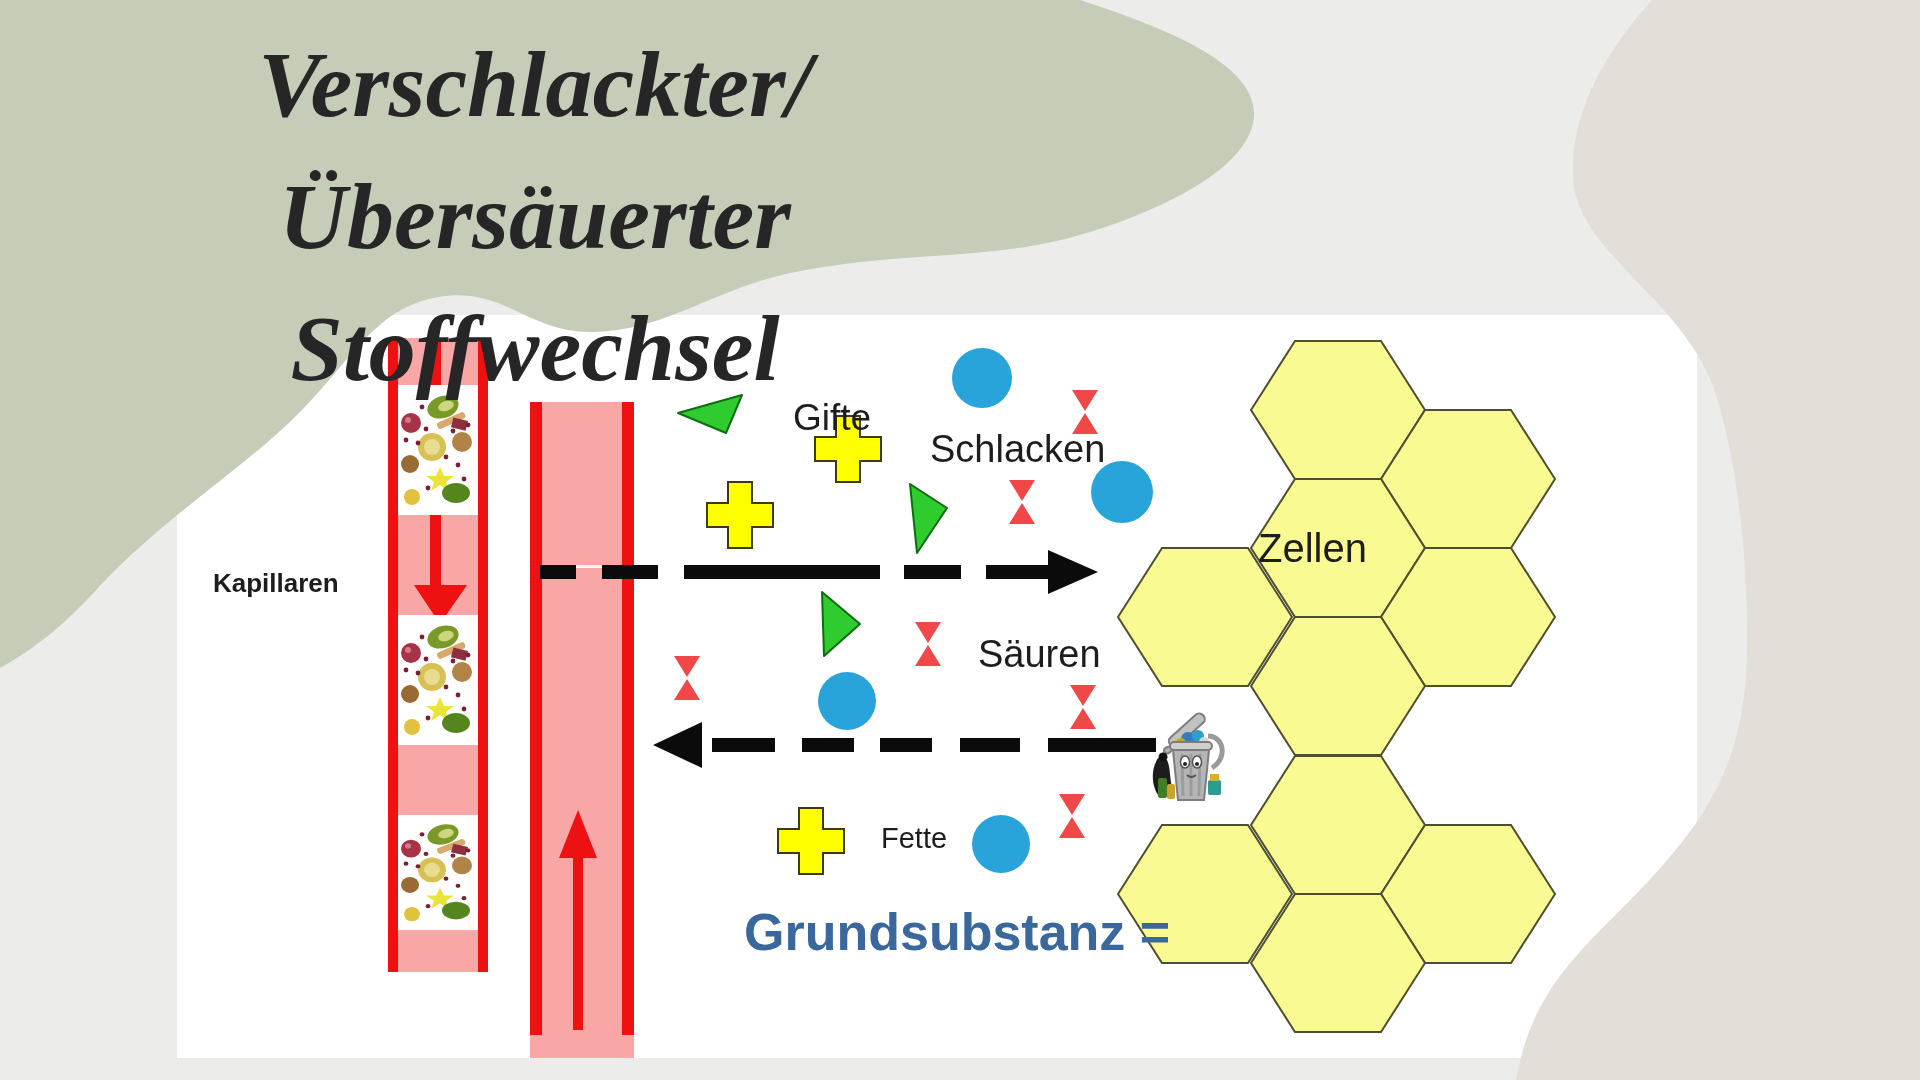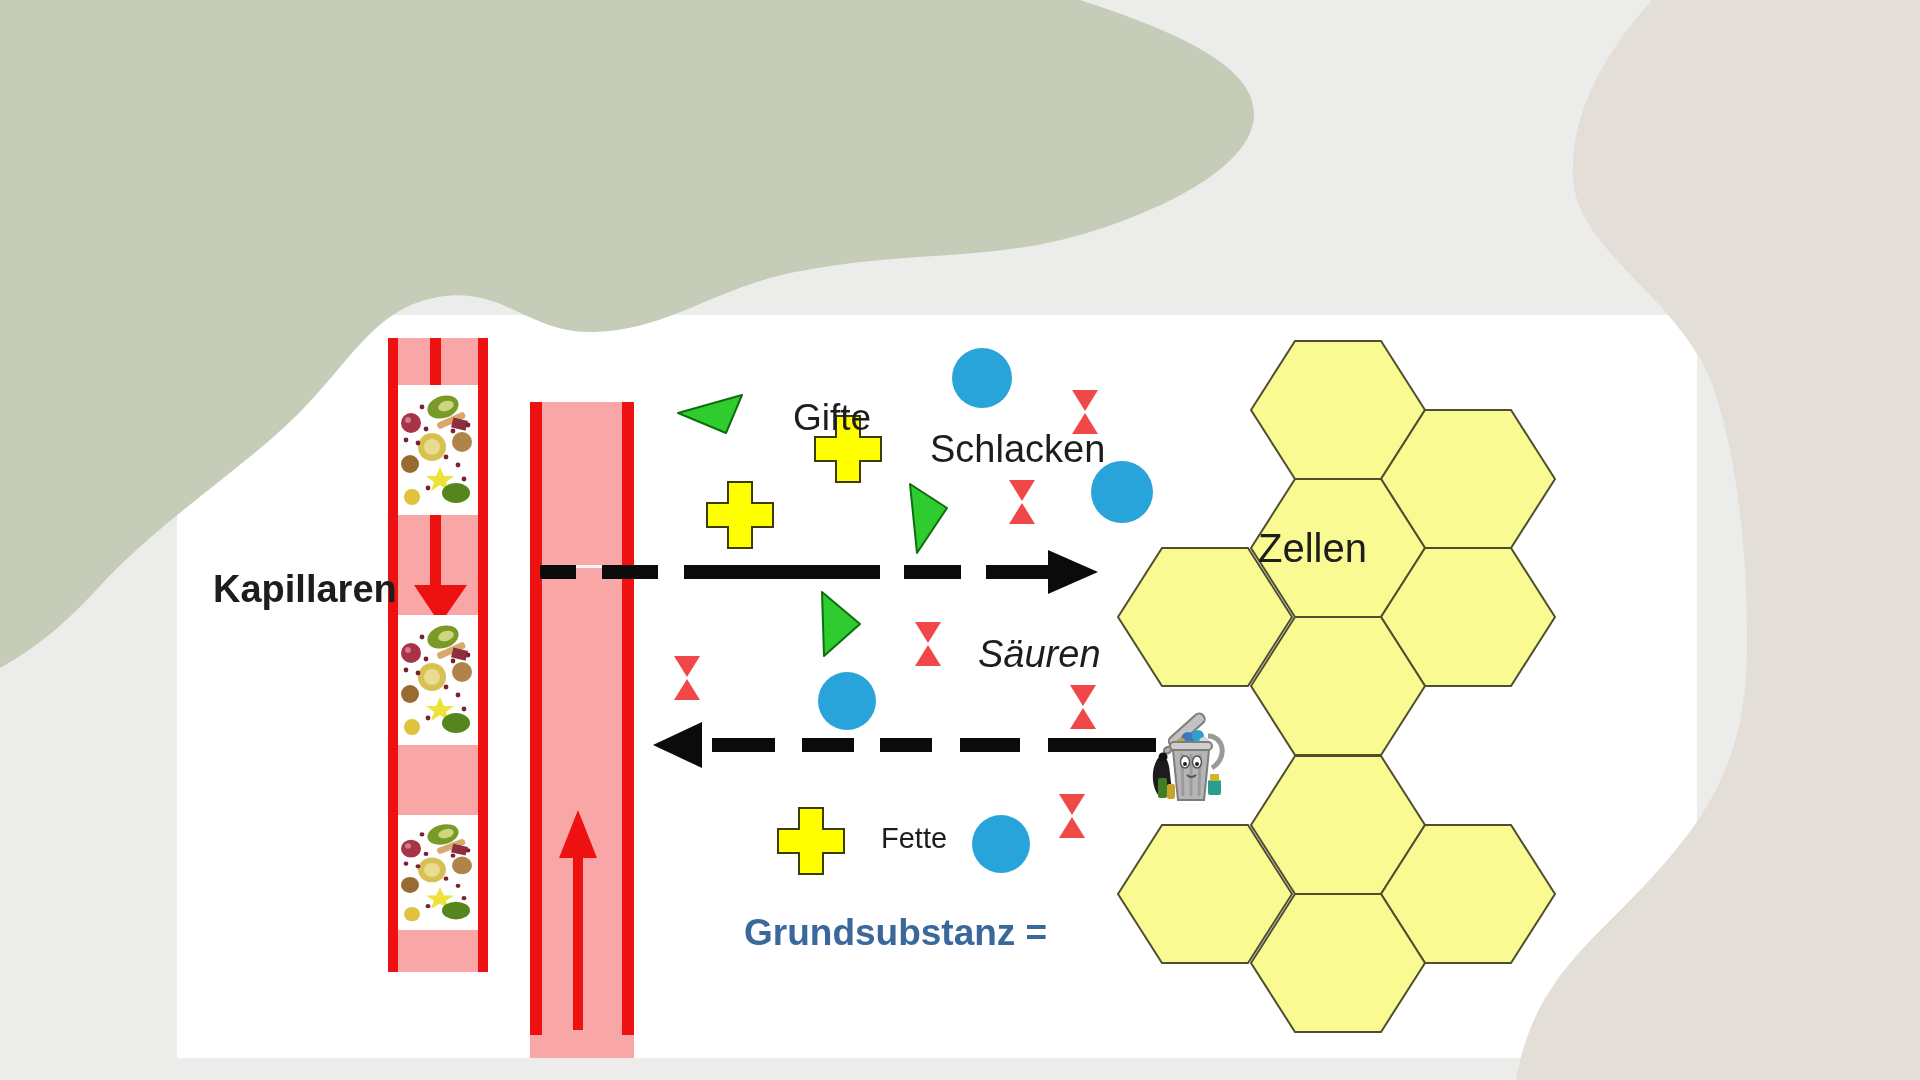--- a/index.html
+++ b/index.html
@@ -9,28 +9,28 @@
     font-family:"Liberation Sans",sans-serif;
   }
   .stage svg{position:absolute;left:0;top:0;}
   .label{position:absolute;color:var(--text-dark,#1d1d1d);white-space:nowrap;}
   .title{
     position:absolute;left:10px;top:18px;width:1050px;text-align:center;
     font-family:"Liberation Serif","DejaVu Serif",serif;
     font-style:italic;font-weight:600;
     font-size:94px;line-height:132px;color:#262626;
   }
-  .lbl-kapillaren{left:213px;top:568px;font-size:38px;font-weight:bold;}
+  .lbl-kapillaren{left:213px;top:568px;font-size:26px;font-weight:bold;}
   .lbl-gifte{left:793px;top:350px;font-size:37px;margin-top:47px;}
   .lbl-schlacken{left:896px;top:428px;font-size:38px;margin-left:34px;}
-  .lbl-saeuren{left:978px;top:633px;font-size:38px;font-style:italic;}
+  .lbl-saeuren{left:978px;top:633px;font-size:38px;}
   .lbl-fette{left:881px;top:822px;font-size:29px;}
   .lbl-zellen{left:1258px;top:526px;width:160px;font-size:40px;}
   .lbl-grund{
-    left:744px;top:910px;font-size:37px;font-weight:bold;line-height:45px;
+    left:744px;top:910px;font-size:52px;font-weight:bold;line-height:45px;
     color:var(--text-blue,#3A689C);
     text-align:right;
   }
   
   .panel{fill:#ffffff;}
   .blob-green{fill:var(--blob-green,#C5CCB8);}
   .blob-beige{fill:var(--blob-beige,#E3DFD8);}
   .tube-fill{fill:var(--tube-fill,#F9A6A6);}
   .tube-border{fill:var(--tube-border,#EE1111);}
   .arrow{fill:var(--arrow,#0B0B0B);}
@@ -184,20 +184,24 @@
       <path d="M37 77 Q41 81 46 77" fill="none" stroke="#555" stroke-width="2"></path>
       <path d="M8 60 C0 72 2 90 9 98 L24 98 C19 82 21 70 17 62 Z" fill="#1c1c1c"></path>
       <circle cx="13" cy="59" r="4.5" fill="#111"></circle>
       <rect x="8" y="80" width="9" height="20" rx="2" fill="#3f7d26"></rect>
       <rect x="17" y="86" width="8" height="15" rx="2" fill="#c9a42c"></rect>
       <rect x="58" y="82" width="13" height="15" rx="2" fill="#2a9d8f"></rect>
       <rect x="60" y="76" width="9" height="7" fill="#d4b32c"></rect>
     </g>
   </svg>
 
+  <div class="title">
+    <div>Verschlackter/Übersäuerter</div>
+    <div>Stoffwechsel</div>
+  </div>
 
   <div class="label lbl-kapillaren">Kapillaren</div>
   <div class="label lbl-gifte">Gifte</div>
   <div class="label lbl-schlacken">Schlacken</div>
   <div class="label lbl-saeuren">Säuren</div>
   <div class="label lbl-fette">Fette</div>
   <div class="label lbl-zellen">Zellen</div>
   <div class="label lbl-grund">
     <div>Grundsubstanz =</div>
   </div>

